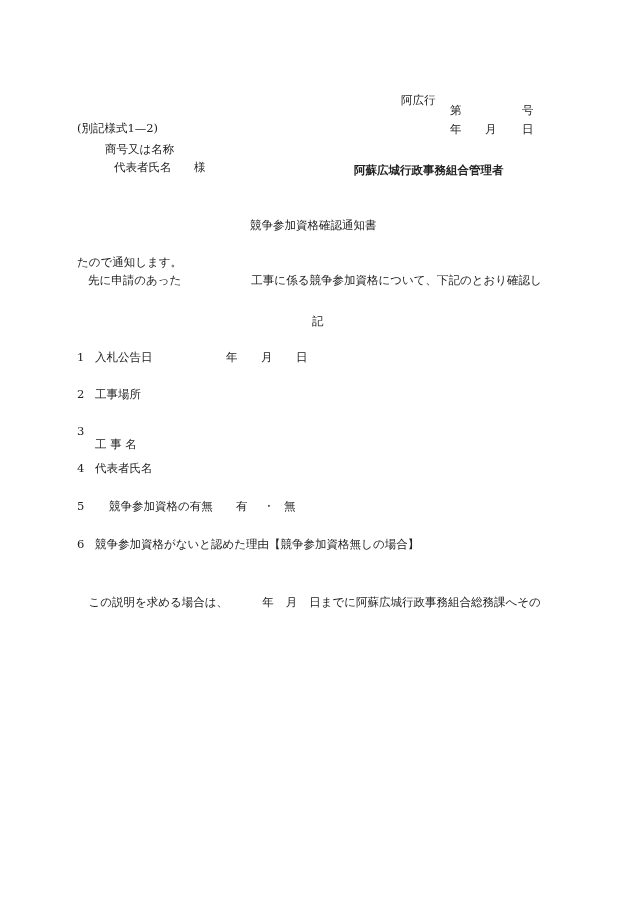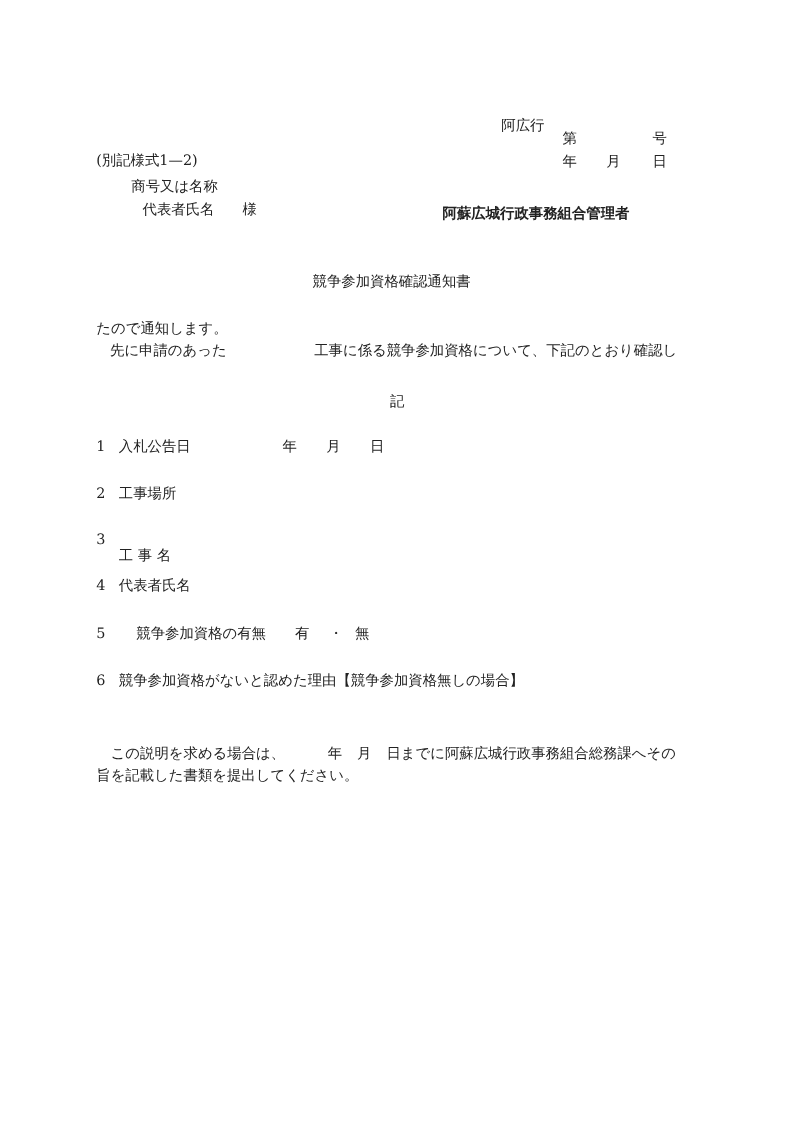--- a/index.html
+++ b/index.html
@@ -77,14 +77,13 @@
   <div>
     <span class="abs" style="left:77px; top:536px;">6</span>
     <span class="abs" style="left:95px; top:536px;">競争参加資格がないと認めた理由【競争参加資格無しの場合】</span>
   </div>
 </div>
 
 <div class="para" style="top:593px; width:500px;">
   <p class="indent">
     <span>この説明を求める場合は、</span><span style="display:inline-block; width:34px;"></span><span>年</span><span style="display:inline-block; width:12px;"></span><span>月</span><span style="display:inline-block; width:12px;"></span><span>日までに阿蘇広城行政事務組合総務課へその</span>
   </p>
-  <p>旨を記載した書類を提出してください。</p>
 </div>
 
 </body></html>

